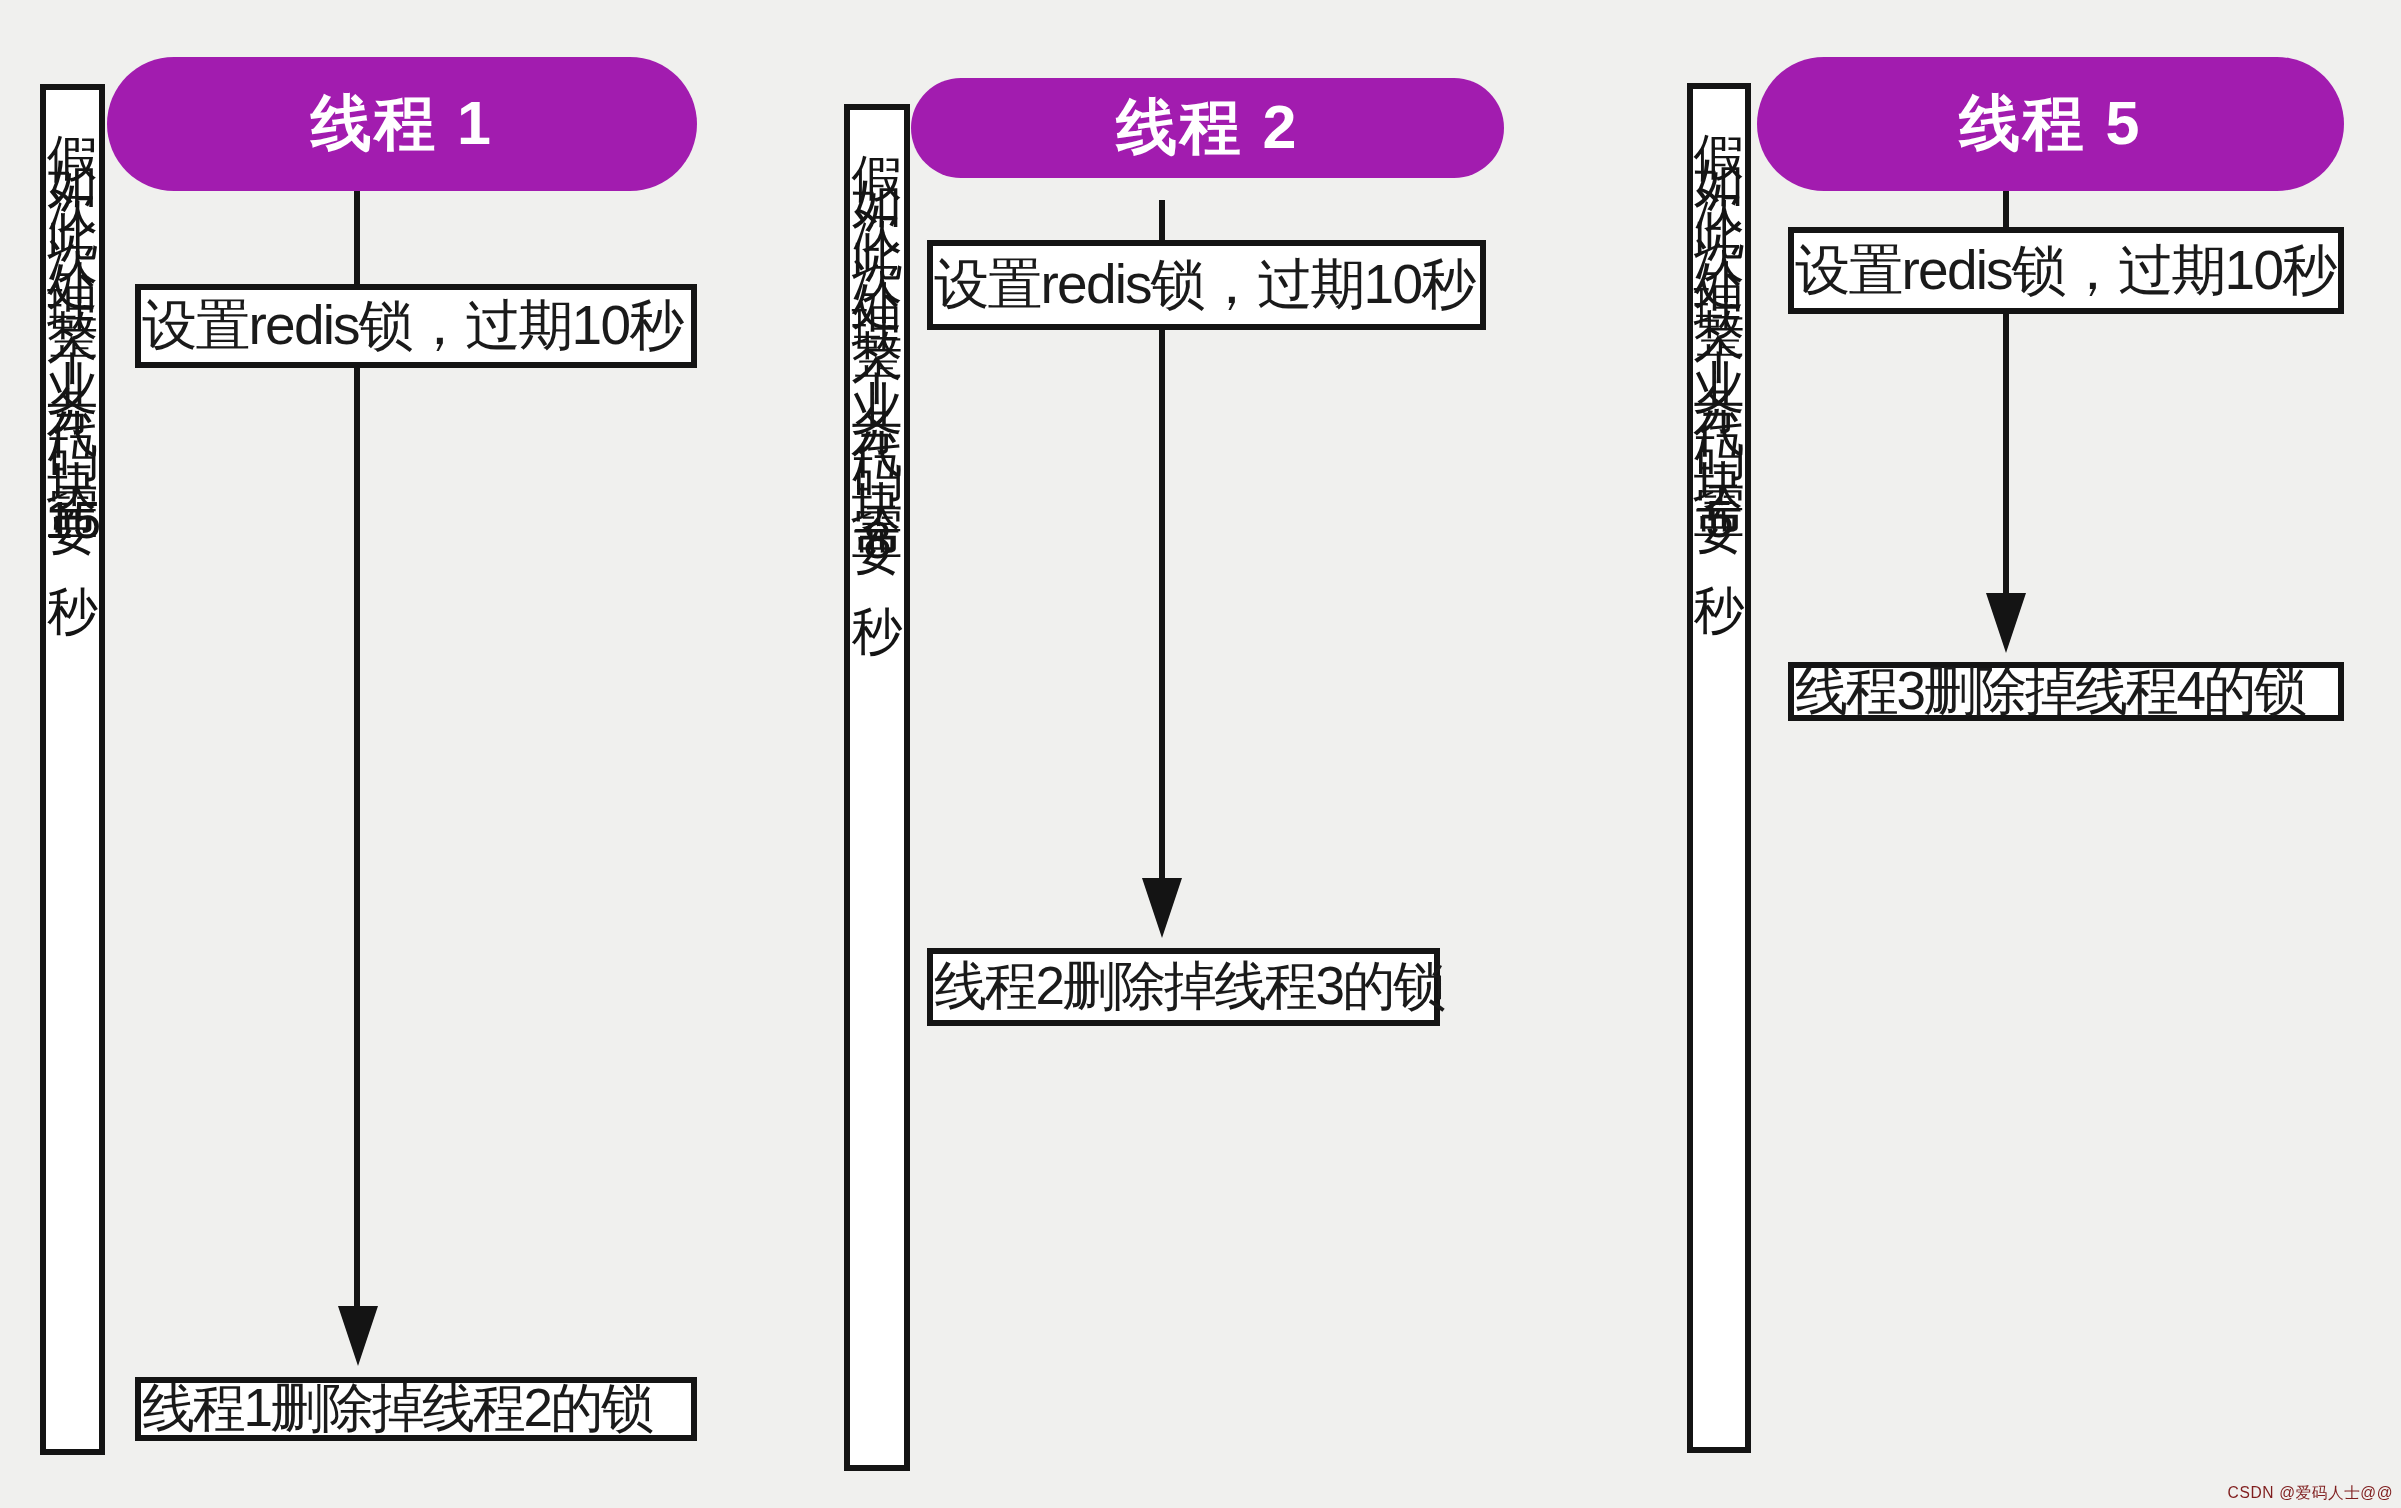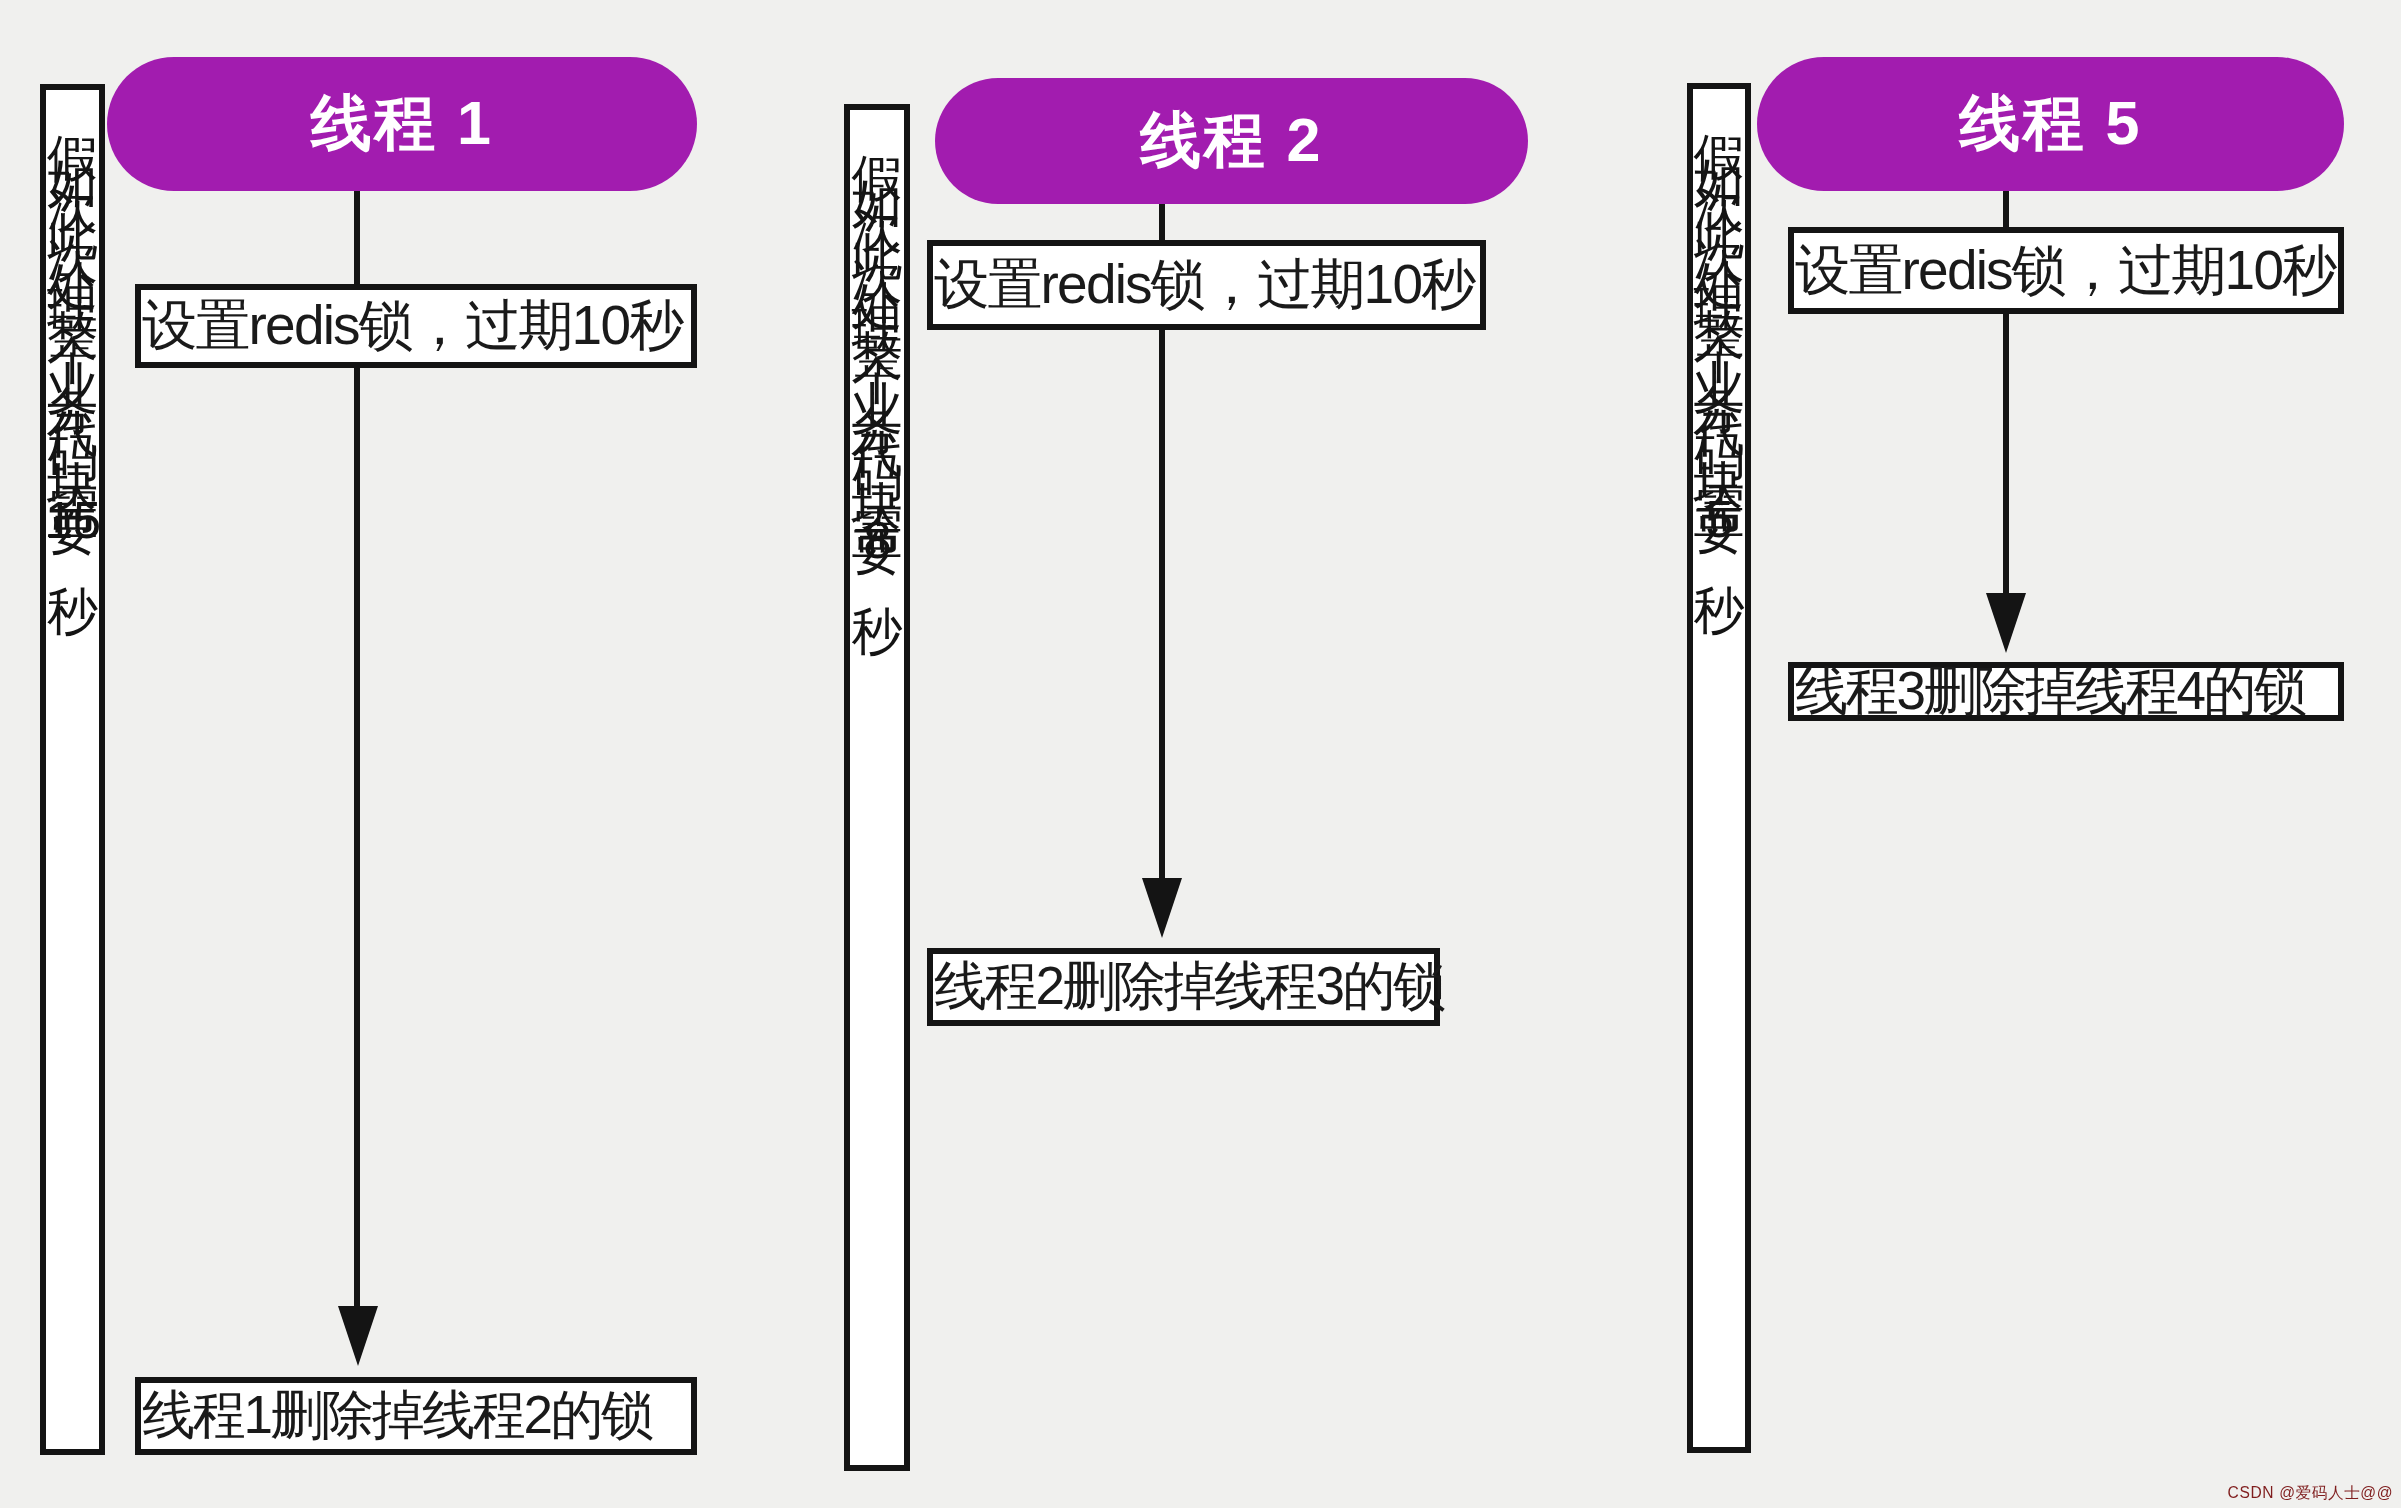--- a/index.html
+++ b/index.html
@@ -86,25 +86,25 @@
   }
   .step.del { font-size: 53px; letter-spacing: -2.4px; }
 
   
   
   .v1  { left: 40px;   top: 84px;  width: 65px; height: 1371px; }
   .p1  { left: 107px;  top: 57px;   width: 590px; height: 134px; }
   .l1  { left: 354px;  top: 187px;  height: 1122px; }
   .a1  { left: 338px;  top: 1306px; }
   .s1a { left: 135px;  top: 284px;  width: 562px; height: 84px; }
-  .s1b { left: 135px;  top: 1377px; width: 562px; height: 78px; }
+  .s1b { left: 135px;  top: 1377px; width: 562px; height: 64px; }
 
   
   .v2  { left: 844px; top: 104px;  width: 66px; height: 1367px; }
-  .p2  { left: 911px; top: 78px;  width: 593px; height: 126px; margin-left: 24px; }
+  .p2  { left: 911px; top: 78px;  width: 593px; height: 100px; }
   .l2  { left: 1159px; top: 200px;  height: 680px; }
   .a2  { left: 1142px; top: 878px; }
   .s2a { left: 927px; top: 240px;  width: 559px; height: 90px; }
   .s2b { left: 927px; top: 948px; width: 513px; height: 78px; }
 
   
   .v3  { left: 1687px; top: 83px;  width: 64px; height: 1370px; }
   .p3  { left: 1757px; top: 57px;   width: 587px; height: 134px; }
   .l3  { left: 2003px; top: 187px;  height: 409px; }
   .a3  { left: 1986px; top: 593px;  }

